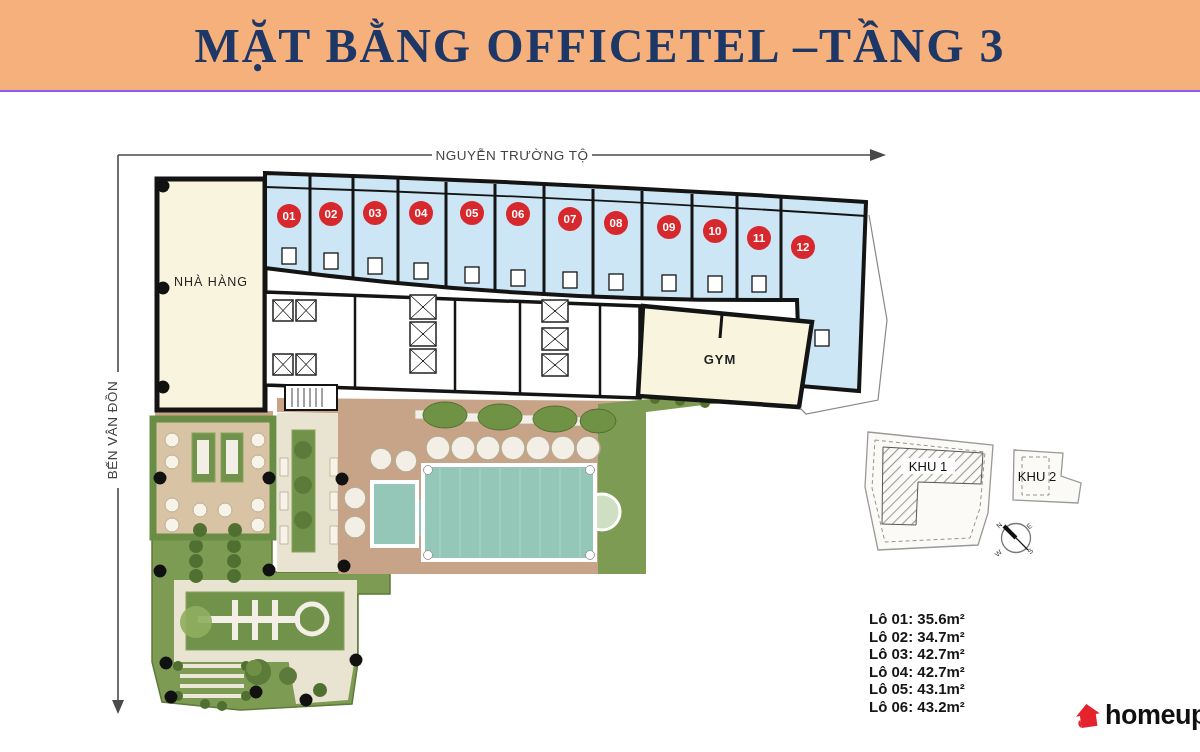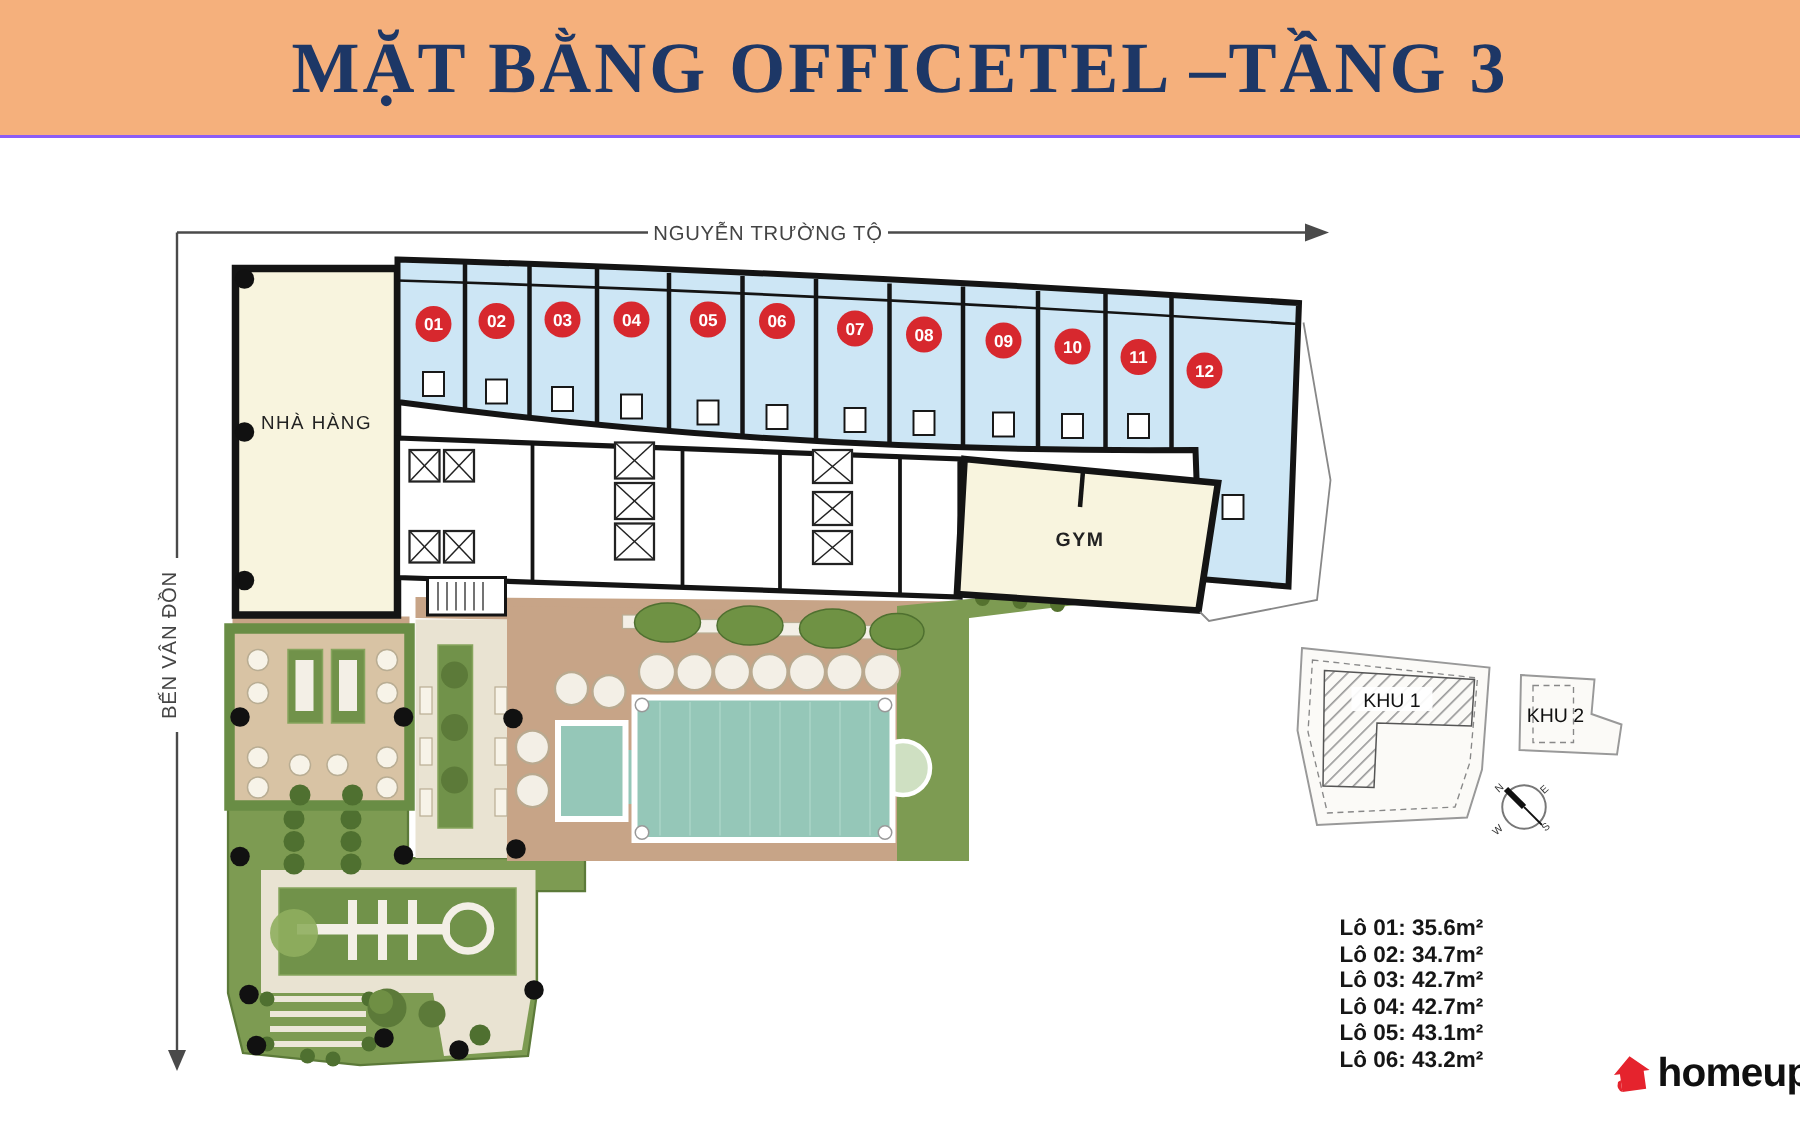--- a/index.html
+++ b/index.html
@@ -4,21 +4,21 @@
 <style>
   html,body{margin:0;padding:0;}
   body{width:1200px;height:752px;position:relative;background:#ffffff;overflow:hidden;
        font-family:"Liberation Sans",sans-serif;}
   .header{position:absolute;left:0;top:0;width:1200px;height:90px;background:#f5b07c;
           border-bottom:2px solid #8b5cf6;display:flex;align-items:center;justify-content:center;}
   .header h1{margin:0;font-family:"Liberation Serif",serif;font-weight:bold;font-size:48px;
              letter-spacing:2px;color:#1d3766;}
   .plan{position:absolute;left:0;top:90px;width:1200px;height:580px;}
   .legend{position:absolute;left:869px;top:610px;display:flex;gap:20px;
-          font-size:15px;font-weight:bold;color:#161616;line-height:17.6px;white-space:nowrap;margin-left:24px;}
+          font-size:15px;font-weight:bold;color:#161616;line-height:17.6px;white-space:nowrap;}
   .logo{position:absolute;left:1074px;top:700px;display:flex;align-items:center;}
   .logo .word{font-size:27px;font-weight:bold;color:#101010;letter-spacing:-0.5px;margin-left:3px;}
   svg text{font-family:"Liberation Sans",sans-serif;}
 </style>
 </head>
 <body>
 
 <div class="header">
   <h1>MẶT BẰNG OFFICETEL –TẦNG 3</h1>
 </div>

